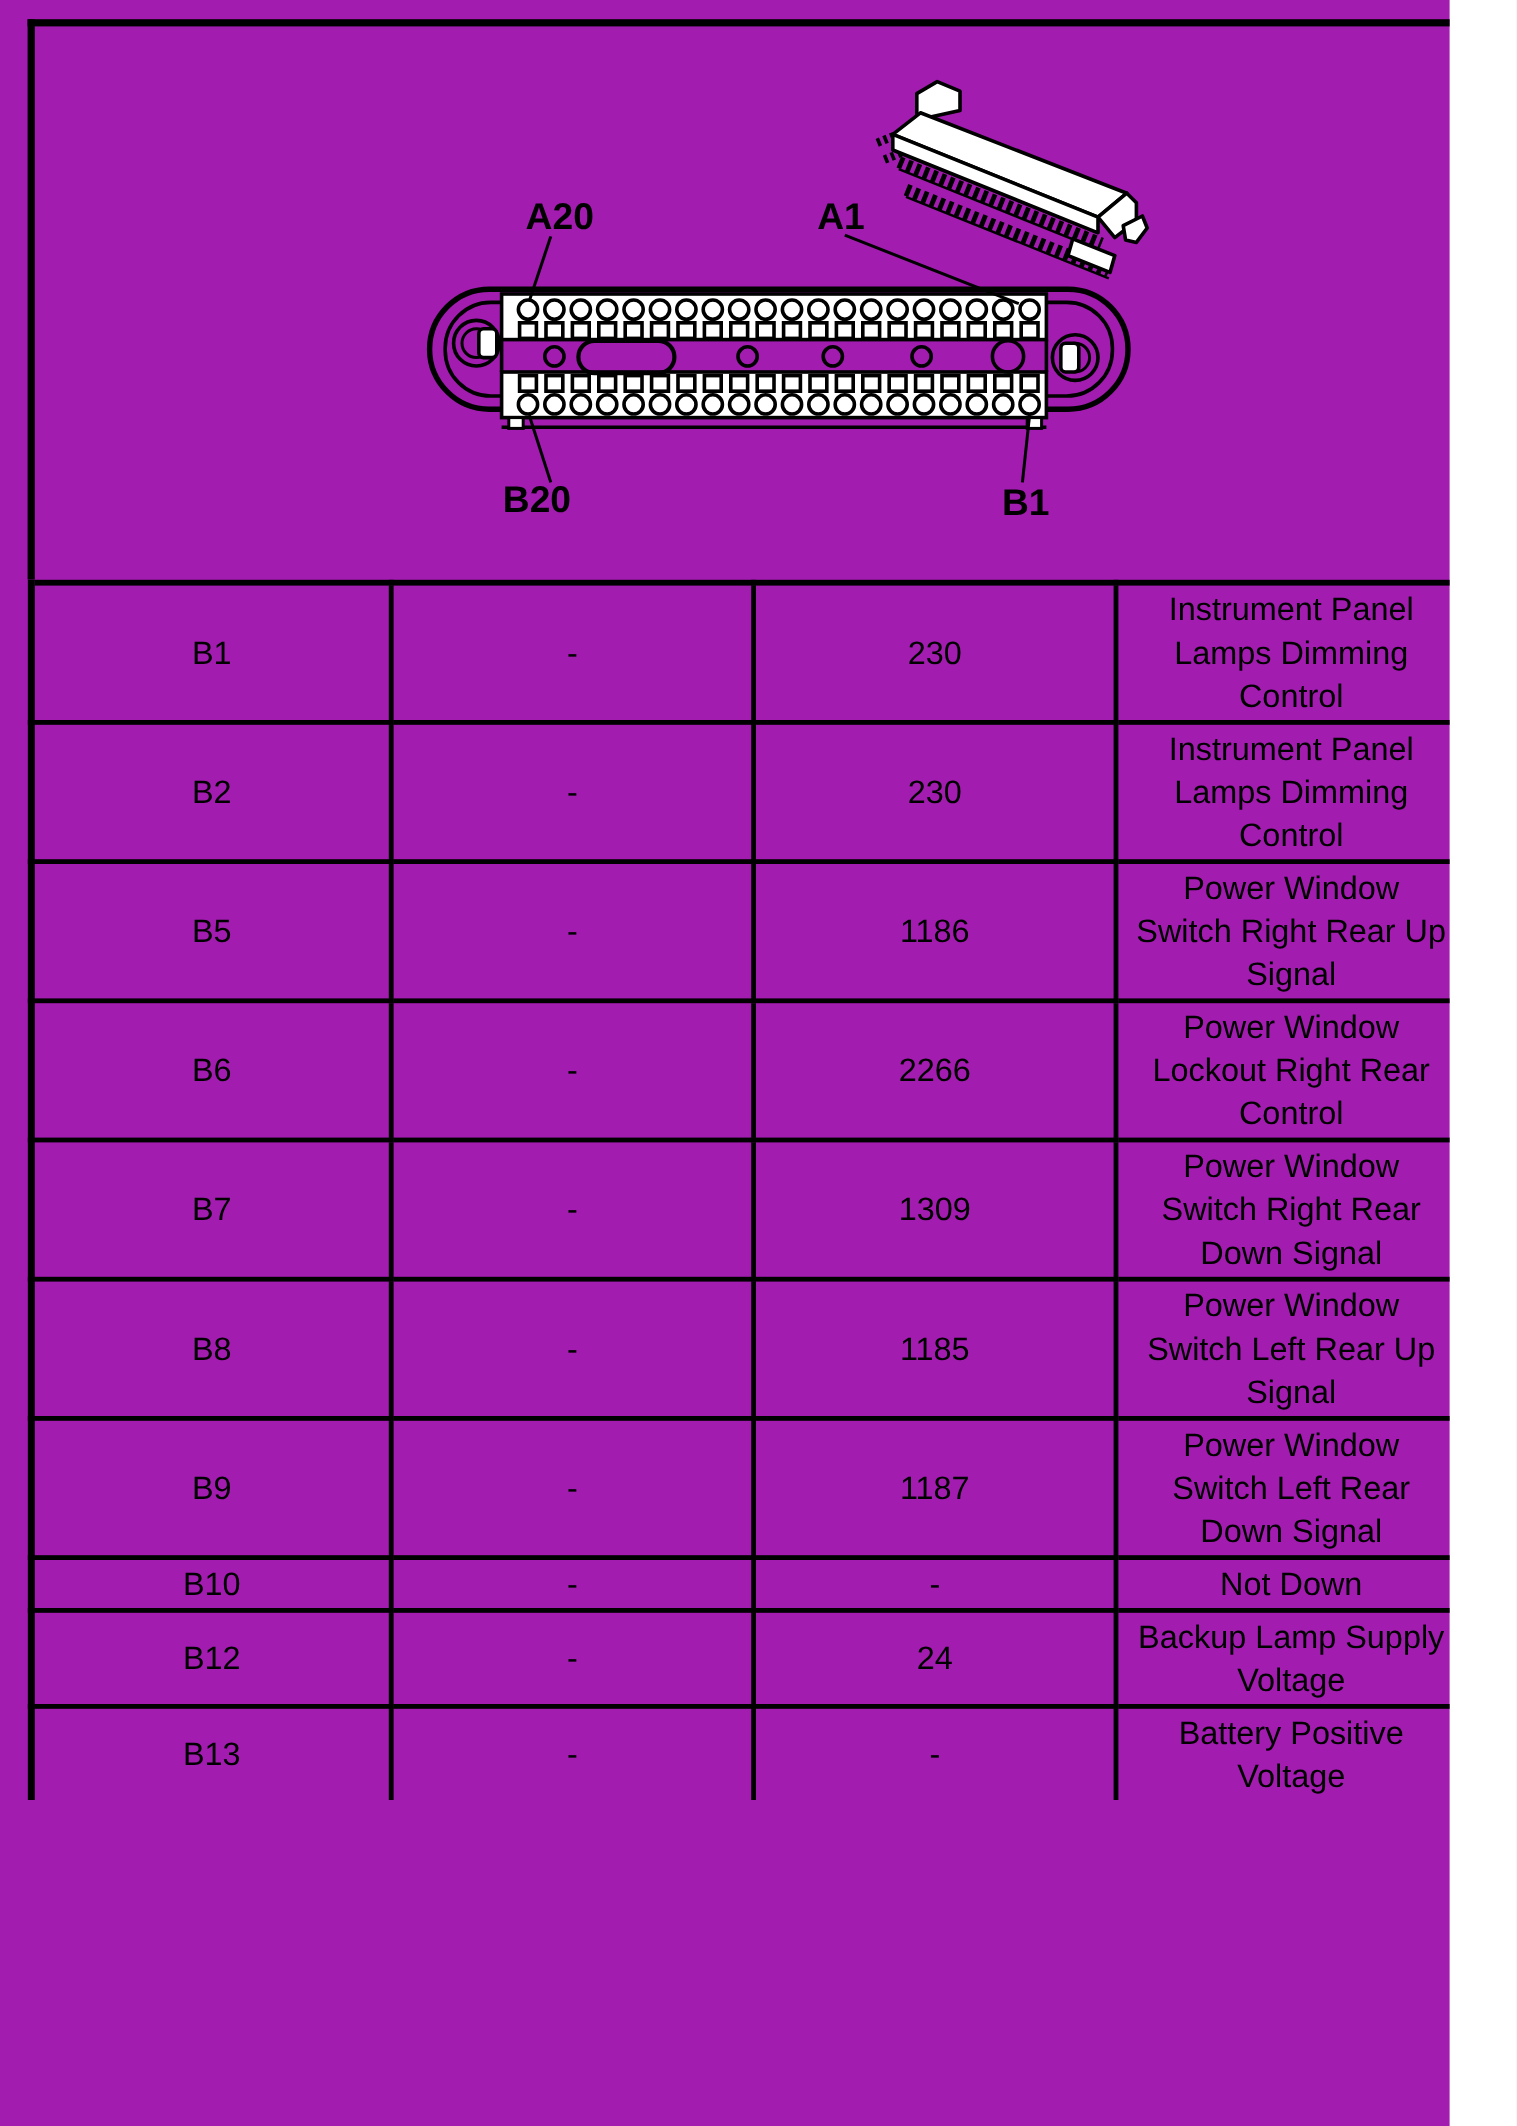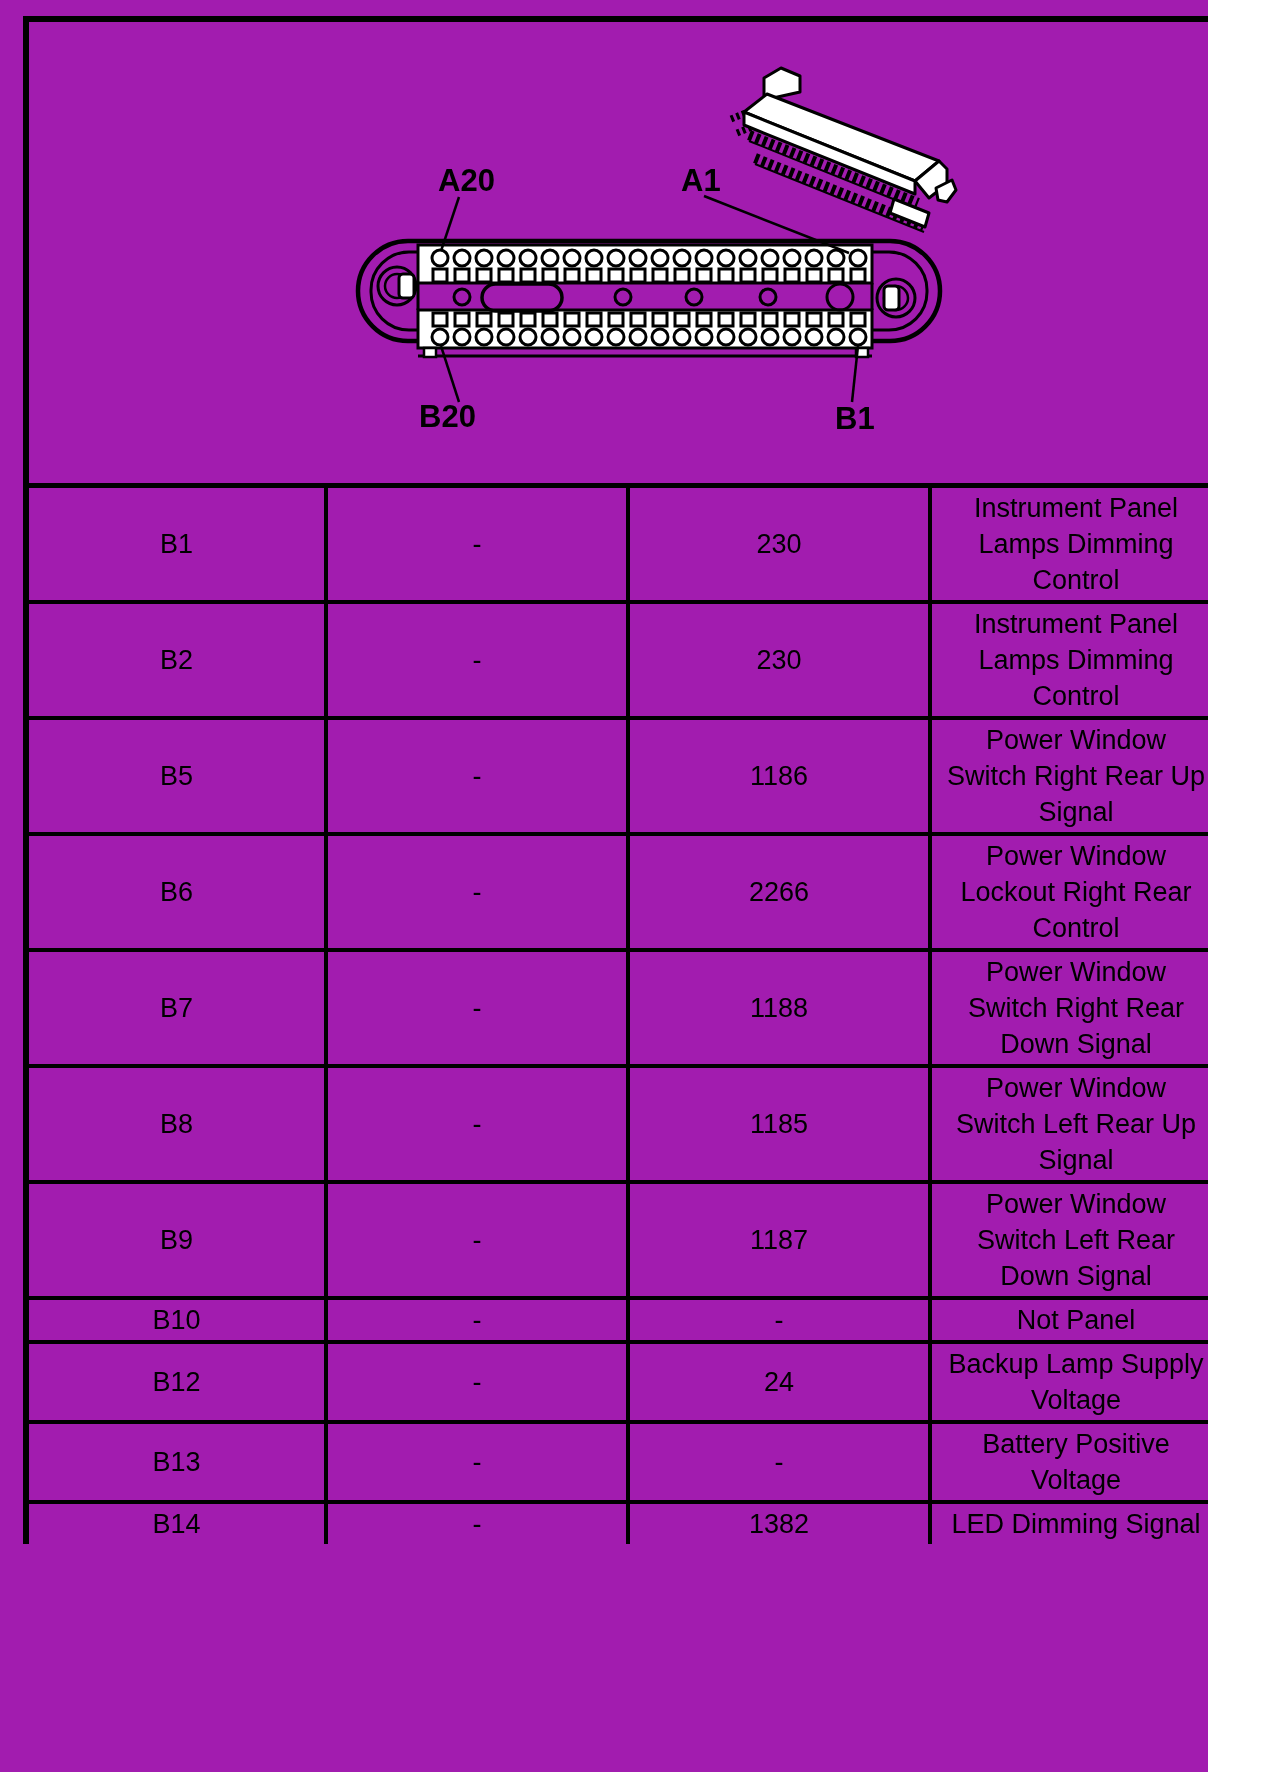--- a/index.html
+++ b/index.html
@@ -203,56 +203,50 @@
         </tr>
         <tr style="height:107px">
           <td>B6</td>
           <td>-</td>
           <td>2266</td>
           <td class="fn">Power Window Lockout Right Rear Control</td>
         </tr>
         <tr style="height:107px">
           <td>B7</td>
           <td>-</td>
-          <td>1188</td>
+          <td>1309</td>
           <td class="fn">Power Window Switch Right Rear Down Signal</td>
         </tr>
         <tr style="height:108px">
           <td>B8</td>
           <td>-</td>
           <td>1185</td>
           <td class="fn">Power Window Switch Left Rear Up Signal</td>
         </tr>
         <tr style="height:107px">
           <td>B9</td>
           <td>-</td>
           <td>1187</td>
           <td class="fn">Power Window Switch Left Rear Down Signal</td>
         </tr>
         <tr style="height:41px">
           <td>B10</td>
           <td>-</td>
           <td>-</td>
-          <td class="fn">Not Panel</td>
+          <td class="fn">Not Down</td>
         </tr>
         <tr style="height:77px">
           <td>B12</td>
           <td>-</td>
           <td>24</td>
           <td class="fn">Backup Lamp Supply Voltage</td>
         </tr>
         <tr style="height:76px">
           <td>B13</td>
           <td>-</td>
           <td>-</td>
           <td class="fn">Battery Positive Voltage</td>
-        </tr>
-        <tr style="height:38px">
-          <td>B14</td>
-          <td>-</td>
-          <td>1382</td>
-          <td class="fn">LED Dimming Signal</td>
         </tr>
 
       </tbody>
     </table>
   </div>
 </div>
 
 </body></html>

